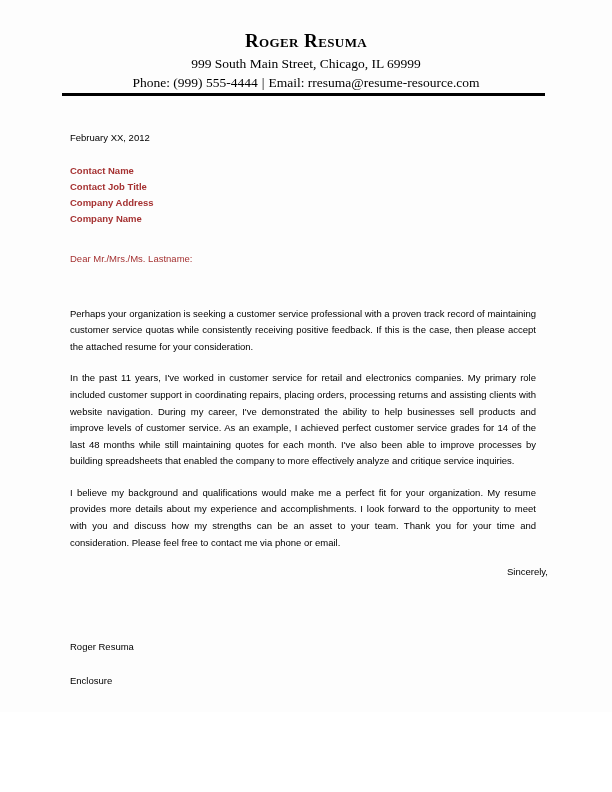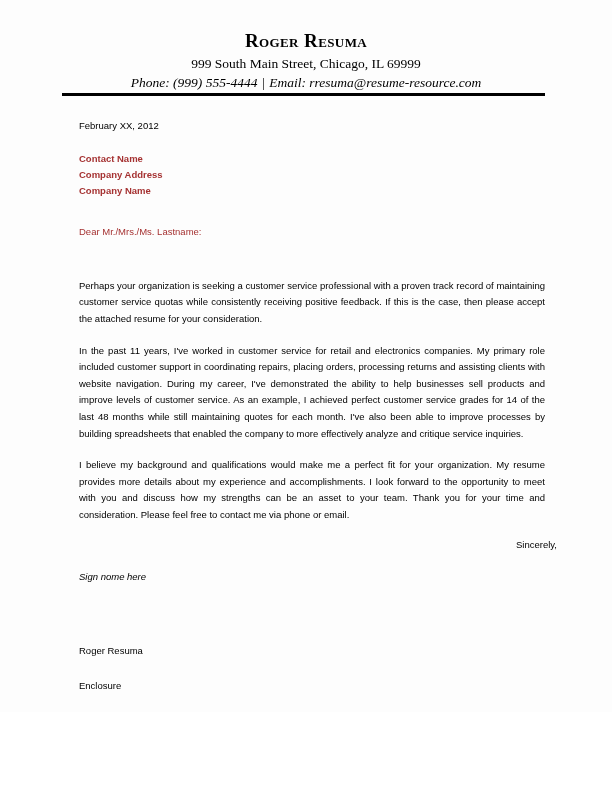--- a/index.html
+++ b/index.html
@@ -44,42 +44,40 @@
     color: #000;
     margin-top: 4px;
     line-height: 1.25;
   }
   .lh-contact {
     font-family: "Liberation Serif", serif;
     font-size: 13.5px;
     color: #000;
     margin-top: 2px;
     line-height: 1.25;
-    font-style: italic;
   }
   .lh-sep {
     margin: 0 4px;
   }
 
   .header-rule {
     position: absolute;
     left: 62px;
     top: 93px;
     width: 483px;
     height: 3px;
     background: #000000;
   }
 
   
   .content {
     position: absolute;
     left: 70px;
-    top: 120px;
+    top: 132px;
     width: 478px;
-    margin-left: 9px;
   }
 
   .date-line {
     font-size: 9.5px;
     color: #000;
     line-height: 1.2;
   }
 
   .recipient-block {
     margin-top: 20px;
@@ -151,32 +149,32 @@
   </div>
 
   <div class="header-rule"></div>
 
   <div class="content">
 
     <div class="date-line">February XX, 2012</div>
 
     <div class="recipient-block" style="color: rgb(165, 50, 50); font-weight: bold;">
       <div class="recipient-line">Contact Name</div>
+      <div class="recipient-line">Contact Job Title</div>
       <div class="recipient-line">Company Address</div>
       <div class="recipient-line">Company Name</div>
     </div>
 
     <div class="salutation" style="color: rgb(165, 50, 50);">Dear Mr./Mrs./Ms. Lastname:</div>
 
     <div class="body-paragraphs">
       <p class="para">Perhaps your organization is seeking a customer service professional with a proven track record of maintaining customer service quotas while consistently receiving positive feedback.  If this is the case, then please accept the attached resume for your consideration.</p>
       <p class="para">In the past 11 years, I've worked in customer service for retail and electronics companies.  My primary role included customer support in coordinating repairs,  placing orders, processing returns and assisting clients with website navigation.  During my career, I've demonstrated the ability to help businesses sell products and improve levels of customer service.   As an example, I achieved perfect customer service grades for 14 of the last 48 months while still maintaining quotes for each month.   I've also been able to improve processes by building spreadsheets that enabled the company to more effectively analyze and critique service inquiries.</p>
       <p class="para">I believe my background and qualifications would make me a perfect fit for your organization.  My resume provides more details about my experience and accomplishments.  I look forward to the opportunity to meet with you and discuss how my strengths can be an asset to your team.   Thank you for your time and consideration.  Please feel free to contact me via phone or email.</p>
     </div>
 
     <div class="closing">Sincerely,</div>
-    <div class="signature-script">Sign nome here</div>
     <div class="signer-name">Roger Resuma</div>
     <div class="enclosure">Enclosure</div>
 
   </div>
 
 </div>
 
 </body></html>

